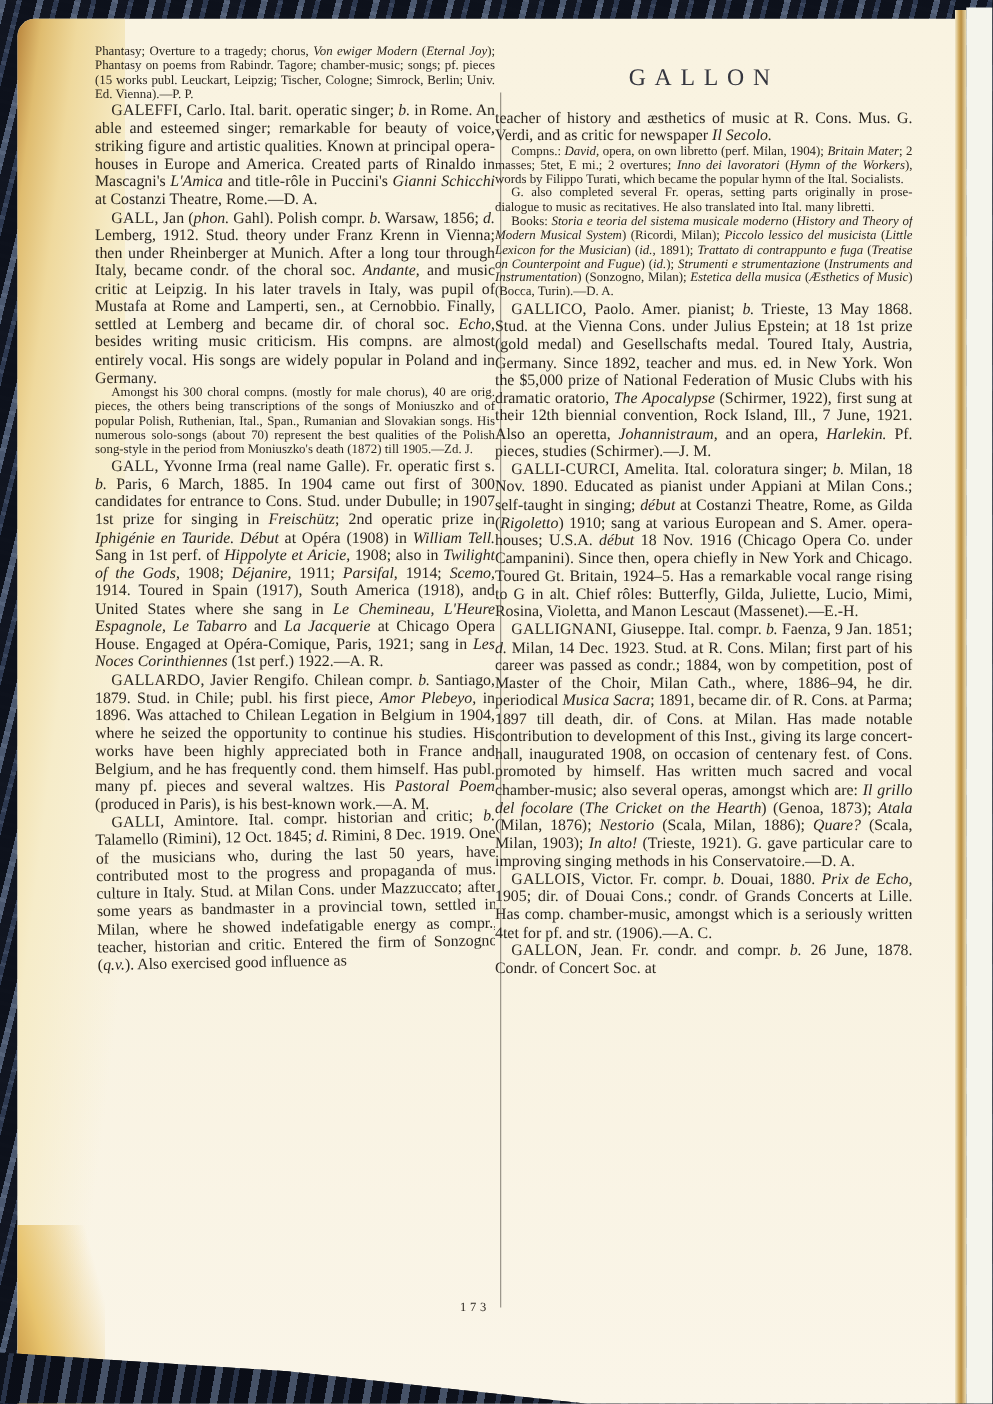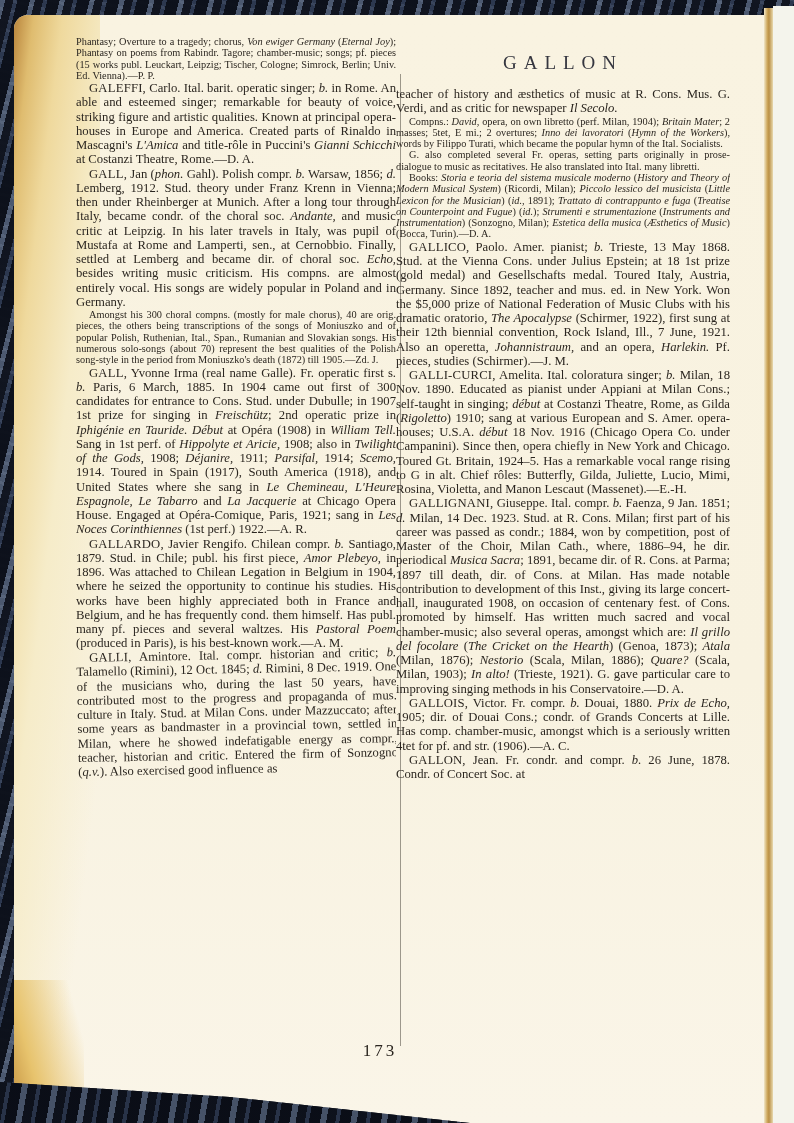--- a/index.html
+++ b/index.html
@@ -36,40 +36,40 @@
   .head-right{color:#35363f;}
   .divider{position:absolute;left:400px;top:74px;width:1px;height:972px;
     background:rgba(80,74,66,.55);}
   p.blk{margin:0;text-align:justify;}
   p.body{font-size:12.7px;line-height:14.25px;}
   p.small{font-size:10.3px;line-height:11.3px;}
   p.blk{text-indent:13px;}
   p.noindent{text-indent:0;}
   p.tilt{transform:rotate(-1.05deg);transform-origin:0 0;}
   .pagenum{position:absolute;top:1041px;left:300px;width:160px;text-align:center;
-    font-size:17px;letter-spacing:3px;color:#2b2620;}
+    font-size:10px;letter-spacing:3px;color:#2b2620;}
   i{font-style:italic;}
   b{font-weight:normal;letter-spacing:.2px;}
 </style>
 </head>
 <body>
 
 <div id="stage">
   <div class="cloth"></div>
   <div class="next-page"></div>
   <div class="page-edge-line"></div>
   <div class="page">
     <div class="divider" style="position:absolute;left:386px;top:59px;"></div>
   </div>
   <div class="page-curl"></div>
   <div class="page-curl-bottom"></div>
 
   <div class="col col-left">
     <div>
-        <p class="blk small noindent">Phantasy; Overture to a tragedy; chorus, <i>Von ewiger Germany</i> (<i>Eternal Joy</i>); Phantasy on poems from Rabindr. Tagore; chamber-music; songs; pf. pieces (15 works publ. Leuckart, Leipzig; Tischer, Cologne; Simrock, Berlin; Univ. Ed. Vienna).—P. P.</p>
+        <p class="blk small noindent">Phantasy; Overture to a tragedy; chorus, <i>Von ewiger Modern</i> (<i>Eternal Joy</i>); Phantasy on poems from Rabindr. Tagore; chamber-music; songs; pf. pieces (15 works publ. Leuckart, Leipzig; Tischer, Cologne; Simrock, Berlin; Univ. Ed. Vienna).—P. P.</p>
         <p class="blk body"><b>GALEFFI,</b> Carlo. Ital. barit. operatic singer; <i>b.</i> in Rome. An able and esteemed singer; remarkable for beauty of voice, striking figure and artistic qualities. Known at principal opera-houses in Europe and America. Created parts of Rinaldo in Mascagni's <i>L'Amica</i> and title-rôle in Puccini's <i>Gianni Schicchi</i> at Costanzi Theatre, Rome.—D. A.</p>
         <p class="blk body"><b>GALL,</b> Jan (<i>phon.</i> Gahl). Polish compr. <i>b.</i> Warsaw, 1856; <i>d.</i> Lemberg, 1912. Stud. theory under Franz Krenn in Vienna; then under Rheinberger at Munich. After a long tour through Italy, became condr. of the choral soc. <i>Andante,</i> and music critic at Leipzig. In his later travels in Italy, was pupil of Mustafa at Rome and Lamperti, sen., at Cernobbio. Finally, settled at Lemberg and became dir. of choral soc. <i>Echo,</i> besides writing music criticism. His compns. are almost entirely vocal. His songs are widely popular in Poland and in Germany.</p>
         <p class="blk small">Amongst his 300 choral compns. (mostly for male chorus), 40 are orig. pieces, the others being transcriptions of the songs of Moniuszko and of popular Polish, Ruthenian, Ital., Span., Rumanian and Slovakian songs. His numerous solo-songs (about 70) represent the best qualities of the Polish song-style in the period from Moniuszko's death (1872) till 1905.—Zd. J.</p>
         <p class="blk body"><b>GALL,</b> Yvonne Irma (real name Galle). Fr. operatic first s. <i>b.</i> Paris, 6 March, 1885. In 1904 came out first of 300 candidates for entrance to Cons. Stud. under Dubulle; in 1907 1st prize for singing in <i>Freischütz</i>; 2nd operatic prize in <i>Iphigénie en Tauride.</i> <i>Début</i> at Opéra (1908) in <i>William Tell.</i> Sang in 1st perf. of <i>Hippolyte et Aricie,</i> 1908; also in <i>Twilight of the Gods,</i> 1908; <i>Déjanire,</i> 1911; <i>Parsifal,</i> 1914; <i>Scemo,</i> 1914. Toured in Spain (1917), South America (1918), and United States where she sang in <i>Le Chemineau, L'Heure Espagnole, Le Tabarro</i> and <i>La Jacquerie</i> at Chicago Opera House. Engaged at Opéra-Comique, Paris, 1921; sang in <i>Les Noces Corinthiennes</i> (1st perf.) 1922.—A. R.</p>
         <p class="blk body"><b>GALLARDO,</b> Javier Rengifo. Chilean compr. <i>b.</i> Santiago, 1879. Stud. in Chile; publ. his first piece, <i>Amor Plebeyo,</i> in 1896. Was attached to Chilean Legation in Belgium in 1904, where he seized the opportunity to continue his studies. His works have been highly appreciated both in France and Belgium, and he has frequently cond. them himself. Has publ. many pf. pieces and several waltzes. His <i>Pastoral Poem</i> (produced in Paris), is his best-known work.—A. M.</p>
         <p class="blk body tilt"><b>GALLI,</b> Amintore. Ital. compr. historian and critic; <i>b.</i> Talamello (Rimini), 12 Oct. 1845; <i>d.</i> Rimini, 8 Dec. 1919. One of the musicians who, during the last 50 years, have contributed most to the progress and propaganda of mus. culture in Italy. Stud. at Milan Cons. under Mazzuccato; after some years as bandmaster in a provincial town, settled in Milan, where he showed indefatigable energy as compr., teacher, historian and critic. Entered the firm of Sonzogno (<i>q.v.</i>). Also exercised good influence as</p>
       </div>
   </div>
 
   <div class="col col-right">

